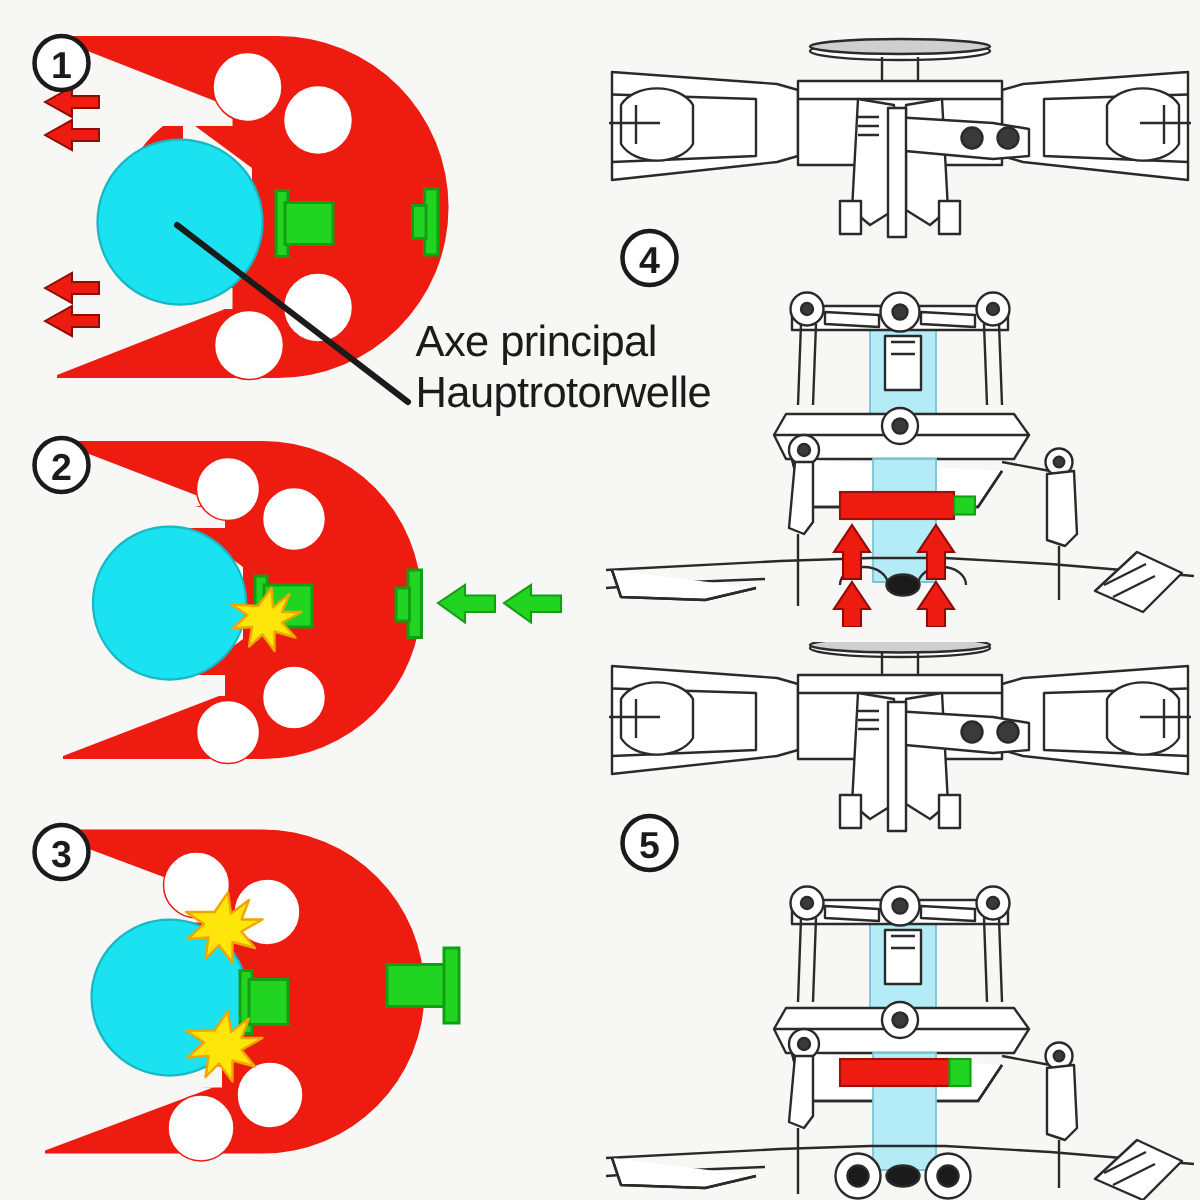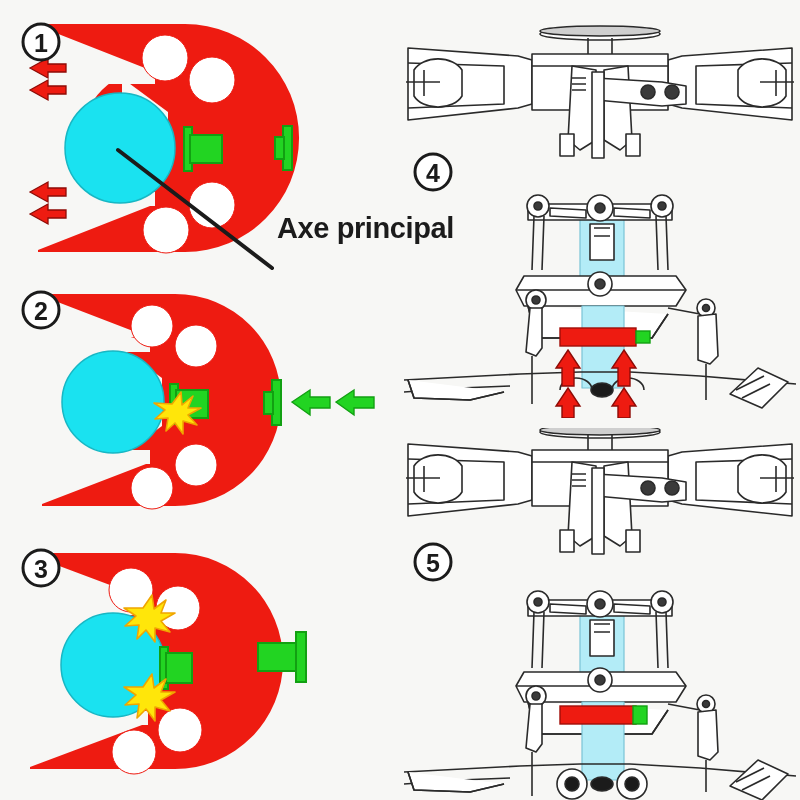--- a/index.html
+++ b/index.html
@@ -20,21 +20,21 @@
   .svg-layer { position: absolute; left: 0; top: 0; }
 
   
   #caption-block {
     position: absolute;
     left: 277px;
     top: 212px;
     width: 250px;
     line-height: 1.17;
     color: #1b1b1b;
-    font-weight: bold;
+    font-weight: normal;
     font-size: 29px;
     letter-spacing: -0.4px;
     font-family: "Liberation Sans", sans-serif;
     -webkit-font-smoothing: antialiased;
   }
   #caption-block .cap-line { display: block; white-space: nowrap; }
   .cap-fr { }
   .cap-de { }
   .cap-en { }
 </style>
@@ -94,20 +94,21 @@
       </g>
     </svg>
   </div>
 
   <svg class="svg-layer" width="800" height="800" viewBox="0 0 800 800" style="pointer-events:none;">
     <line x1="118" y1="150" x2="272" y2="268" stroke="#1b1b1b" stroke-width="4" stroke-linecap="round"></line>
   </svg>
 
   <div id="caption-block">
     <span class="cap-line cap-fr">Axe principal</span>
+    <span class="cap-line cap-de">Hauptrotorwelle</span>
   </div>
 
   <div class="panel" style="left:0px; top:280px; width:400px; height:260px;">
     <svg class="svg-layer" width="400" height="260" viewBox="0 0 400 260">
 
       <g>
         <path d="M 175 14
                  A 106 106 0 1 1 175 226
                  L 42 226
                  L 42 224

